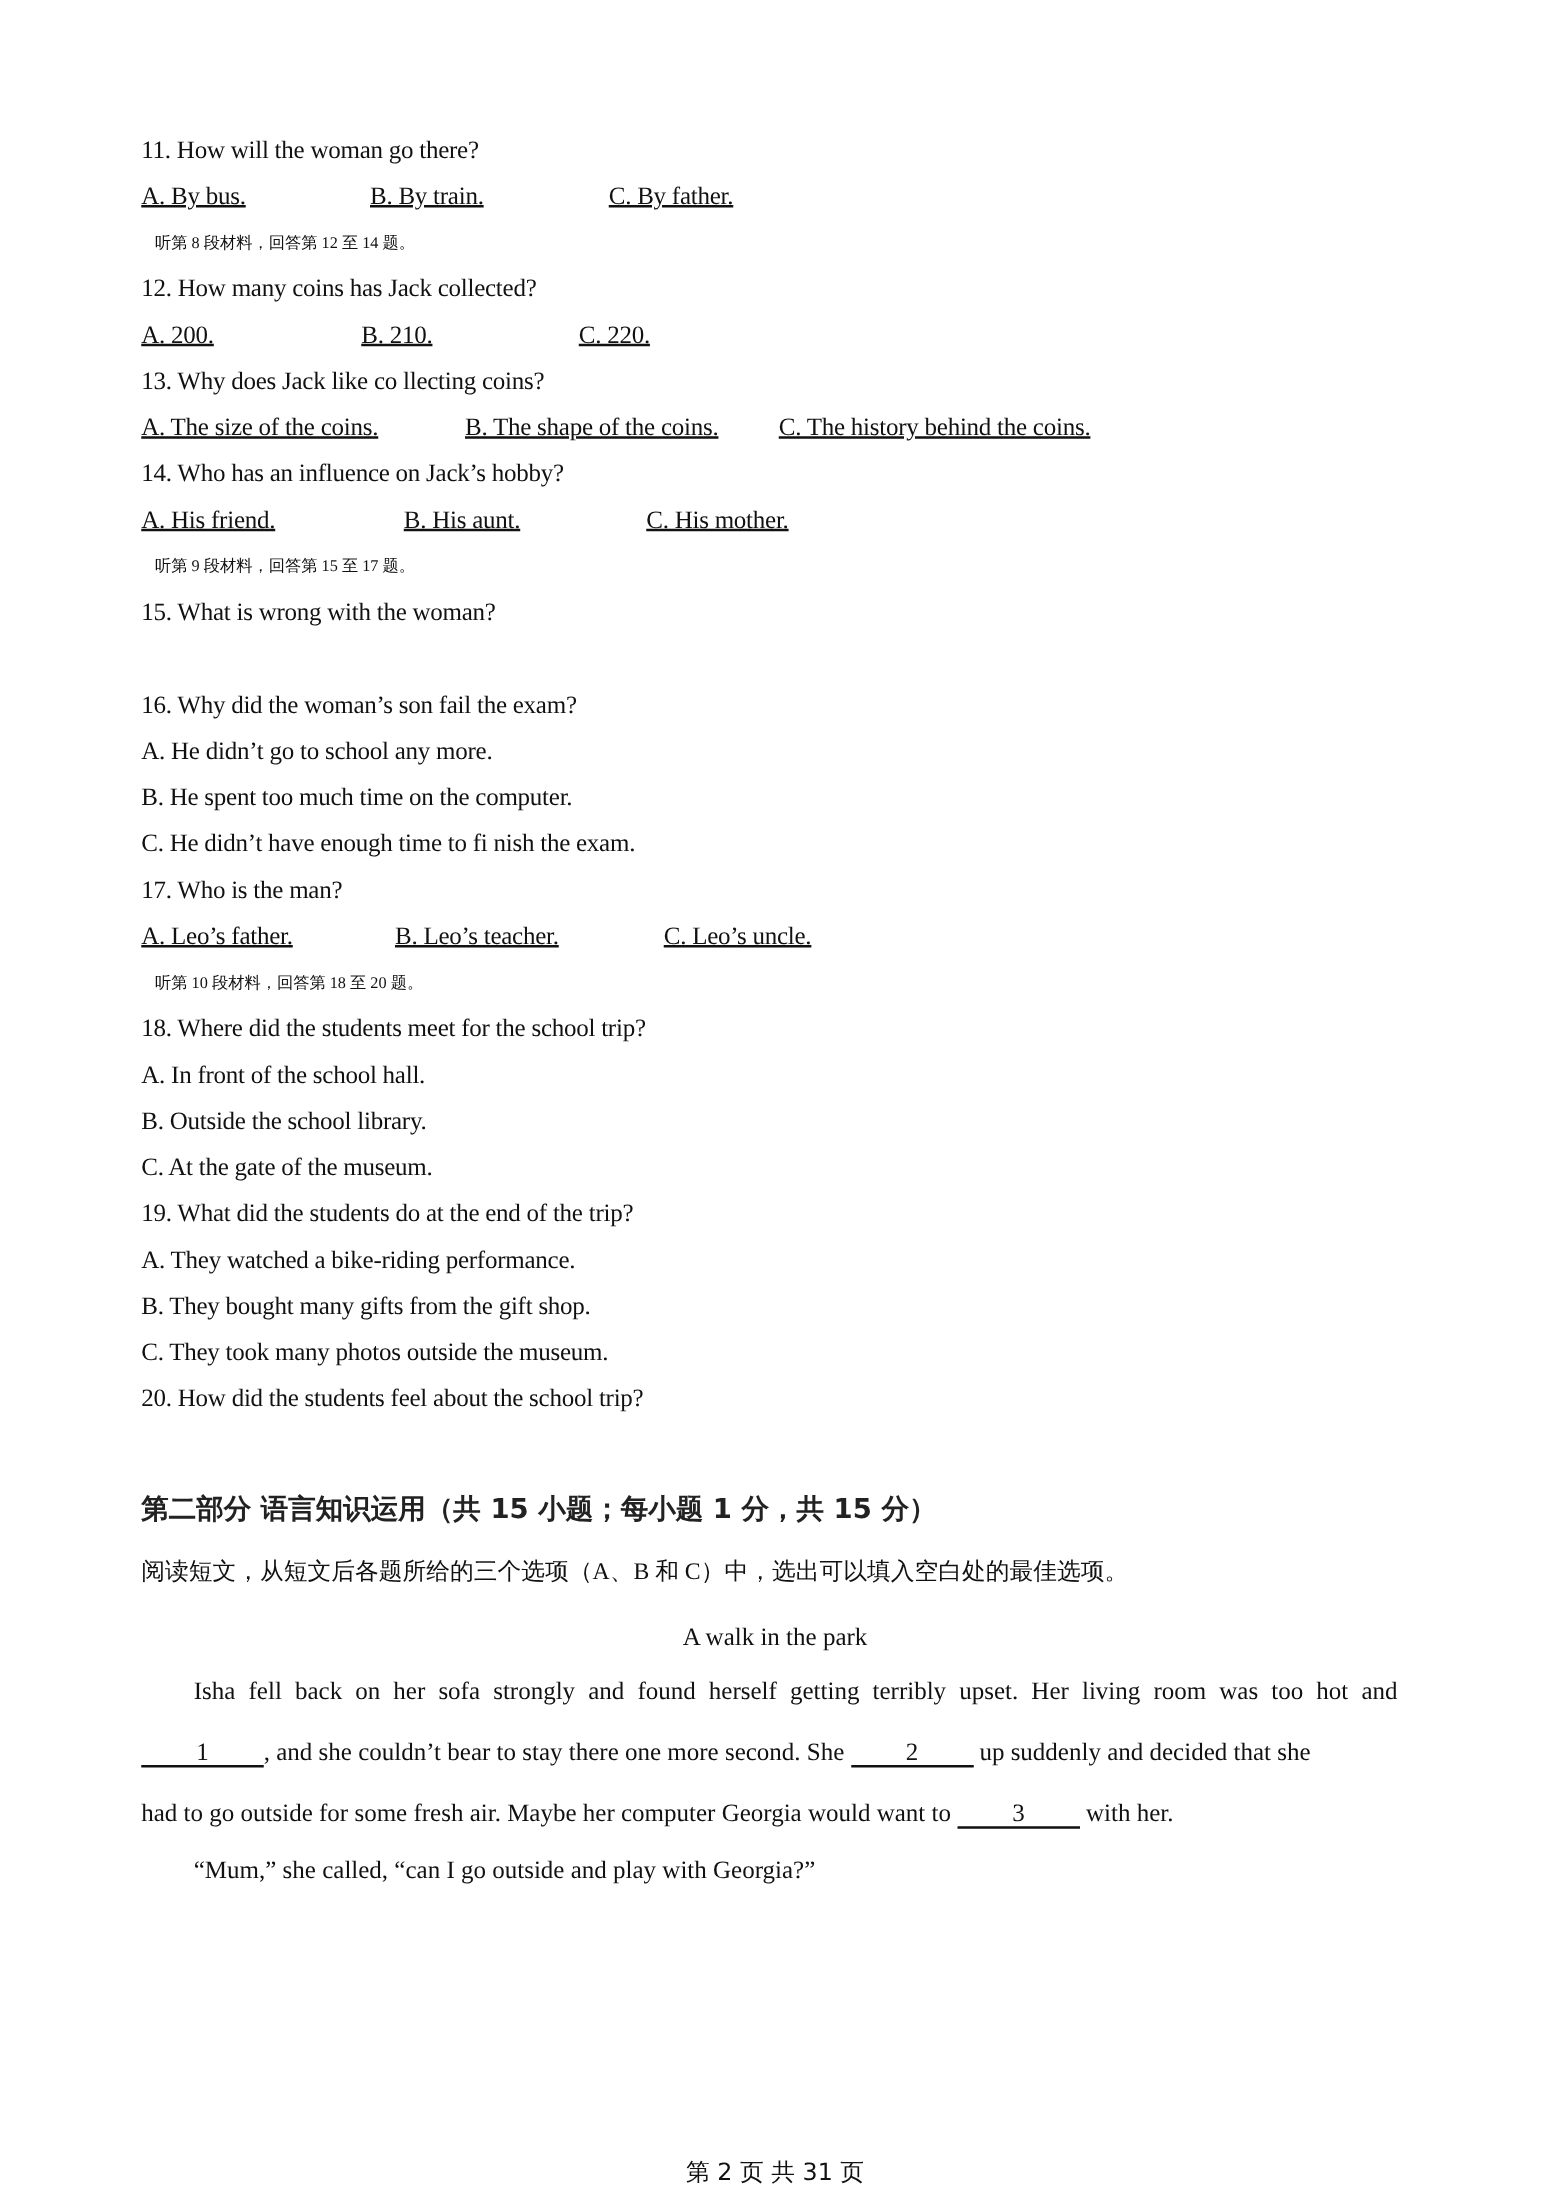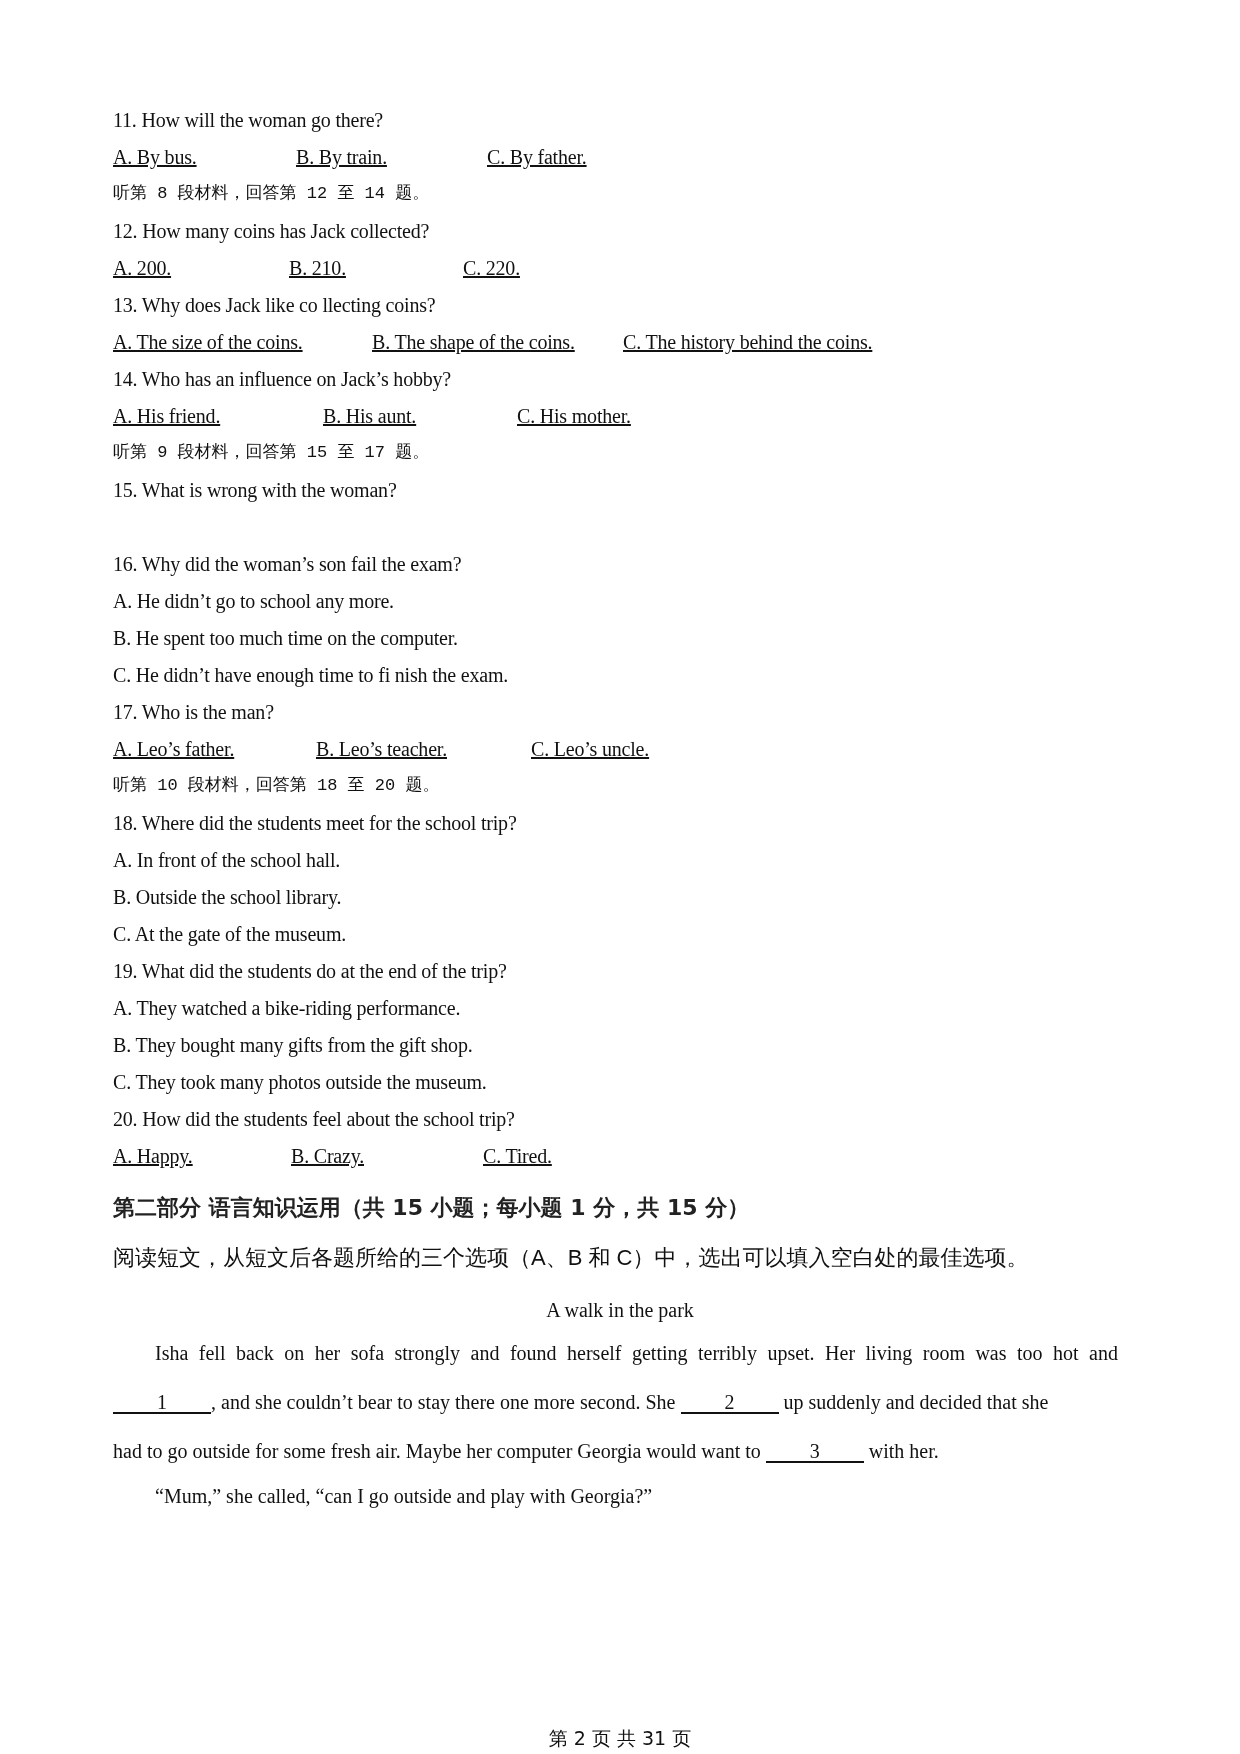--- a/index.html
+++ b/index.html
@@ -7,30 +7,30 @@
     width: 1240px; height: 1754px; position: relative; overflow: hidden;
     font-family: "Liberation Serif", "DejaVu Serif", serif;
     color: #111111;
   }
   .page { position: absolute; left: 0; top: 0; width: 1240px; height: 1754px; }
   .line {
     position: absolute; left: 113px; height: 24px;
     font-size: 20px; line-height: 24px; white-space: nowrap;
     letter-spacing: -0.2px;
   }
-  .cn { font-family: Liberation Mono, monospace; font-size: 17px; letter-spacing: 0px; }
+  .cn { font-family: Liberation Serif, serif; font-size: 13px; letter-spacing: 0px; margin-left: 11px; }
   .opt { position: absolute; top: 0; white-space: nowrap; text-decoration: underline; }
   .heading {
     position: absolute; left: 113px; top: 1194px;
     font-family: "DejaVu Sans", sans-serif; font-weight: bold;
     font-size: 22px; line-height: 28px; white-space: nowrap; color: #222;
   }
   .instr {
     position: absolute; left: 113px; top: 1245px;
-    font-family: Liberation Sans, sans-serif; font-size: 22px; line-height: 26px; white-space: nowrap;
+    font-family: Liberation Serif, serif; font-size: 19px; line-height: 26px; white-space: nowrap;
   }
   .title {
     position: absolute; left: 0; width: 1240px; top: 1298px; text-align: center;
     font-size: 20px; line-height: 24px;
   }
   .pline {
     position: absolute; left: 113px; width: 1005px;
     font-size: 20px; line-height: 24px; white-space: nowrap;
   }
   .justify { text-align: justify; text-align-last: justify; }
@@ -128,25 +128,20 @@
     <span>What did the students do at the end of the trip?</span>
   </div>
   <div class="line" style="top:996px">A. They watched a bike-riding performance.</div>
   <div class="line" style="top:1033px">B. They bought many gifts from the gift shop.</div>
   <div class="line" style="top:1070px">C. They took many photos outside the museum.</div>
 
   <div class="line" style="top:1107px">
     <span>20.</span>
     <span>How did the students feel about the school trip?</span>
   </div>
-  <div class="line" style="top:1144px;width:1000px">
-    <span class="opt" style="left:0">A. Happy.</span>
-    <span class="opt" style="left:178px">B. Crazy.</span>
-    <span class="opt" style="left:370px">C. Tired.</span>
-  </div>
 
   <div class="heading">第二部分  语言知识运用（共 15 小题；每小题 1 分，共 15 分）</div>
   <div class="instr">阅读短文，从短文后各题所给的三个选项（A、B 和 C）中，选出可以填入空白处的最佳选项。</div>
   <div class="title">A walk in the park</div>
 
   <div class="pline indent justify" style="top:1341px">Isha fell back on her sofa strongly and found herself getting terribly upset. Her living room was too hot and</div>
 
   <div class="pline" style="top:1390px">
     <span class="blank" style="width:98px">1</span><span>, and she couldn’t bear to stay there one more second. She</span>
     <span class="blank" style="width:98px">2</span>

